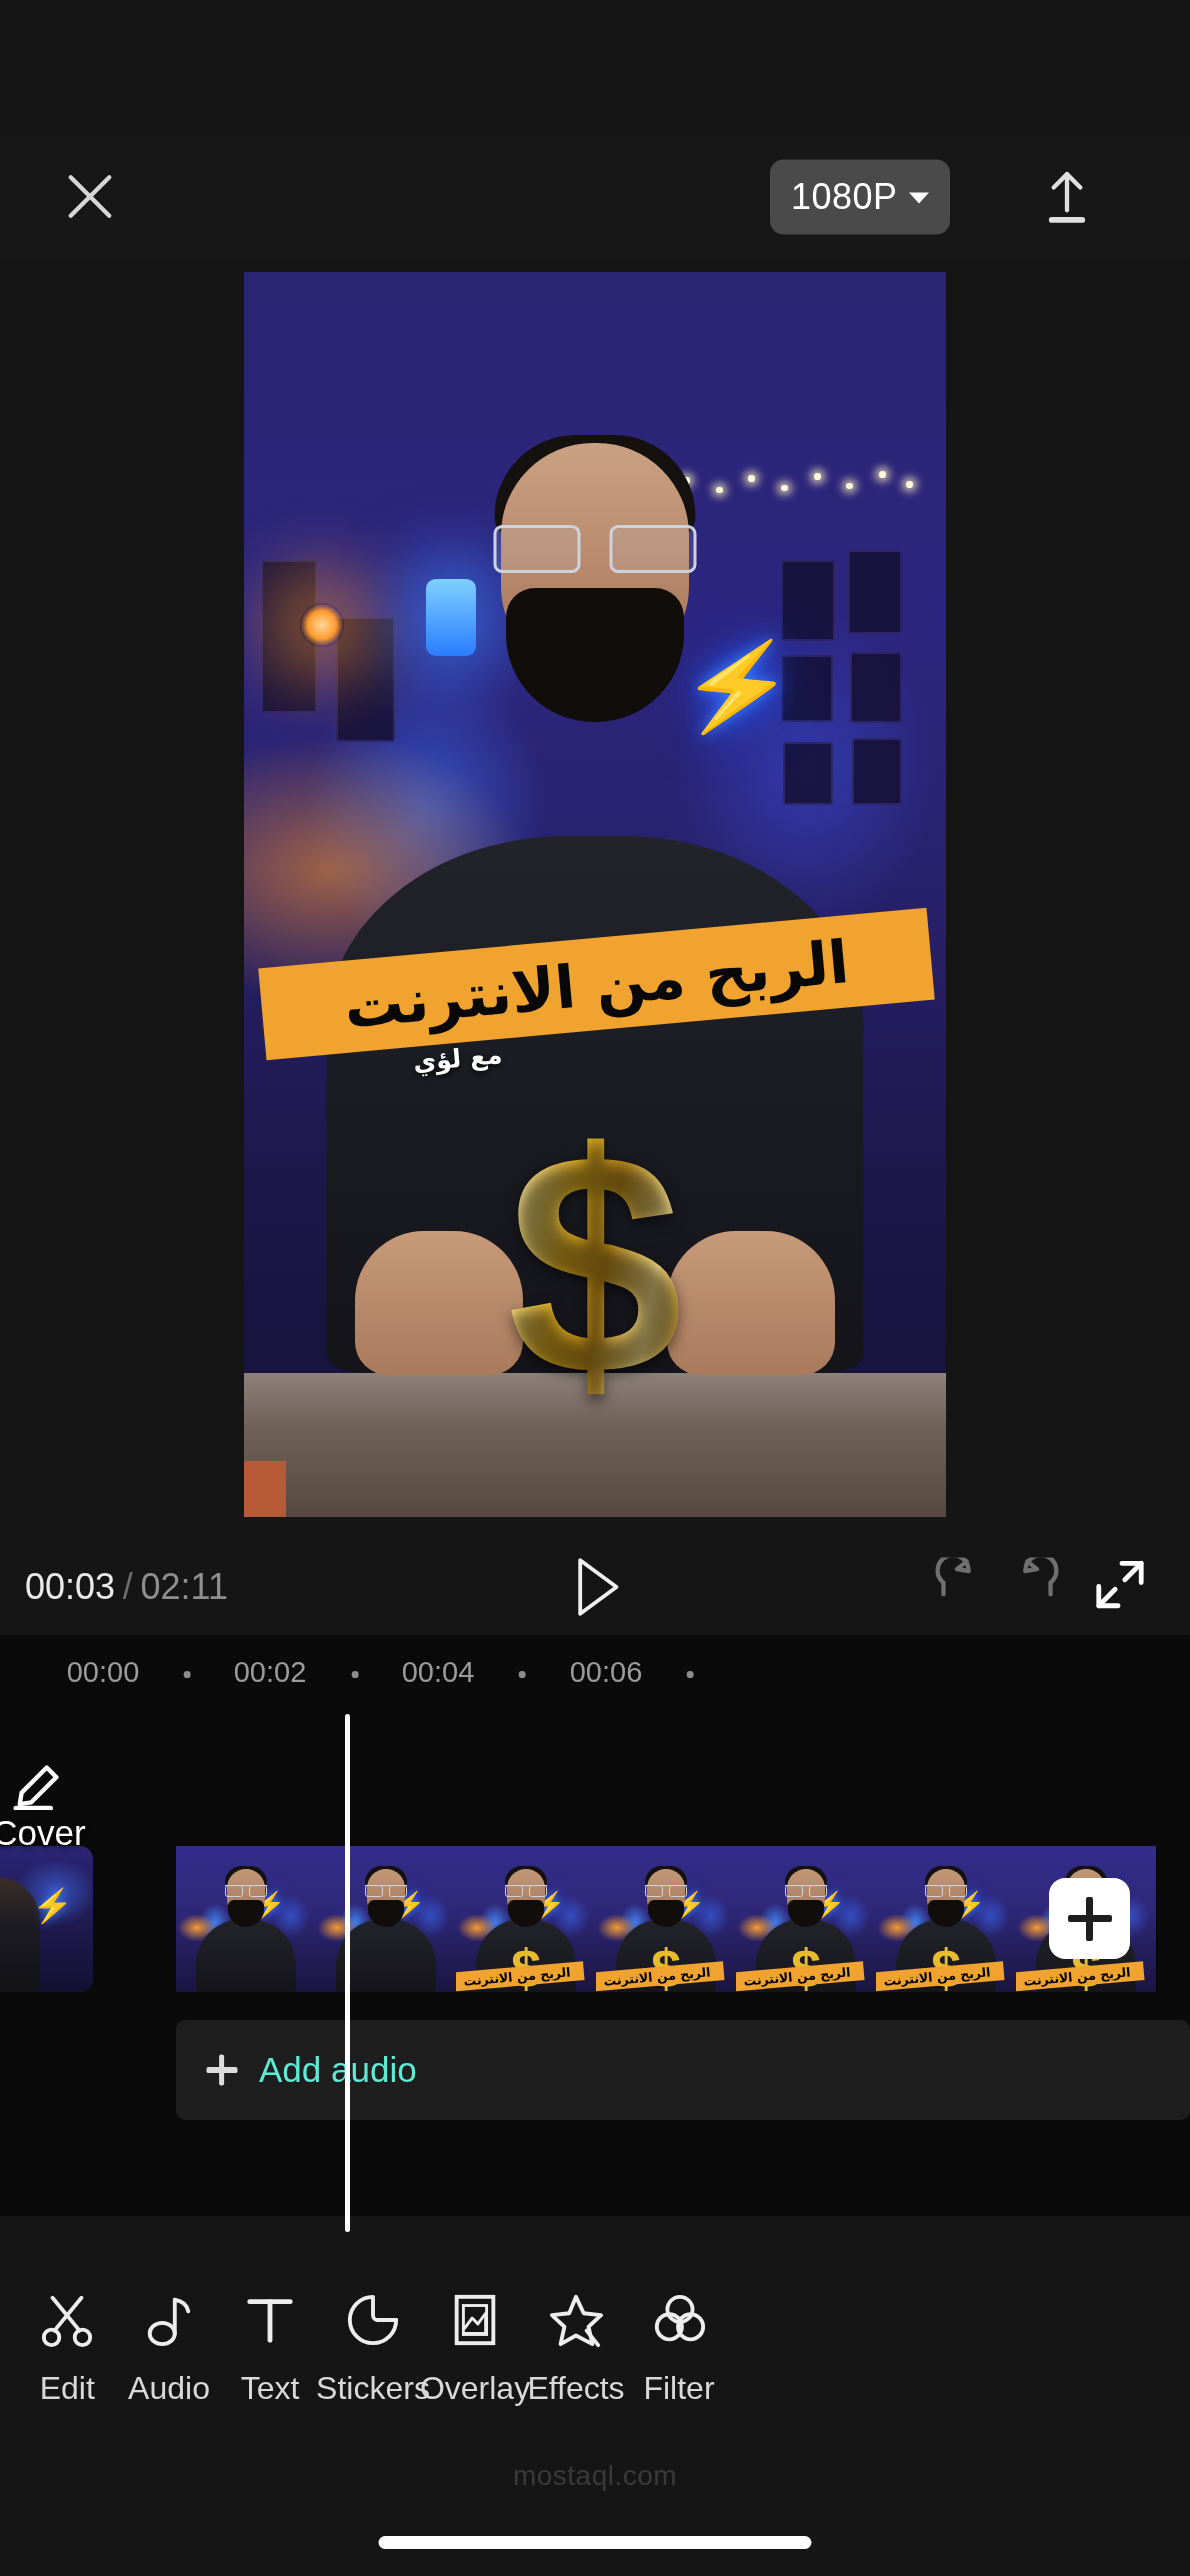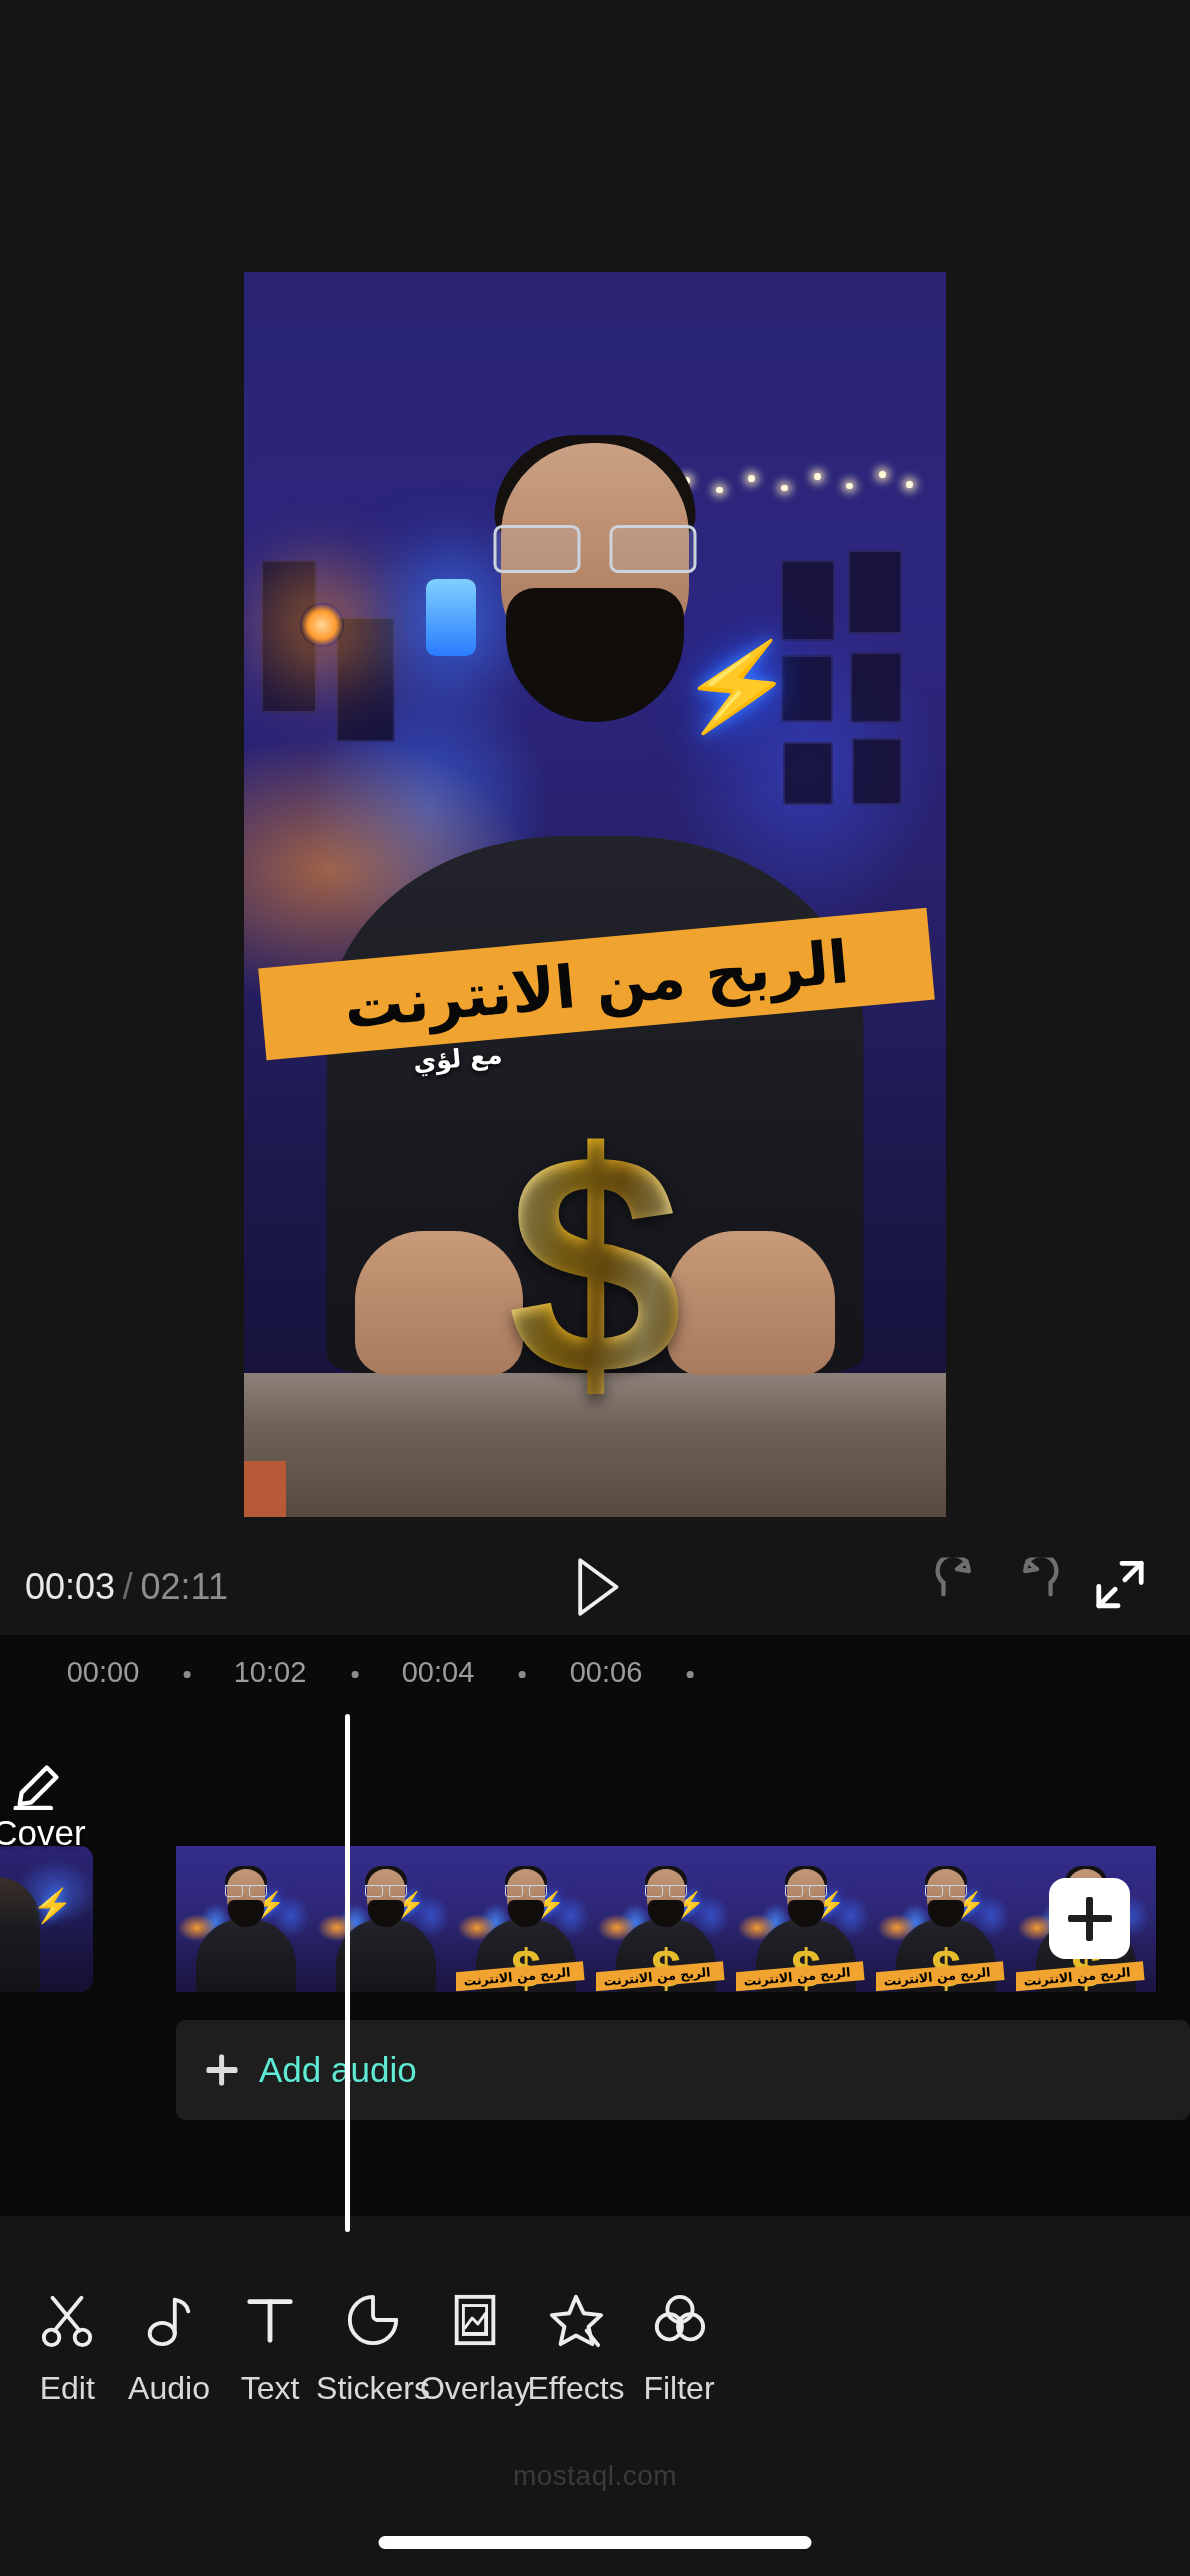--- a/index.html
+++ b/index.html
@@ -414,20 +414,42 @@
     transform:translateX(-50%);
     width:433px; height:13.4px;
     background:#fff; border-radius:6.7px;
   }
 </style>
 </head>
 <body>
 
 <div id="app">
 
+  <div class="topbar">
+
+    <div class="close-btn">
+      <svg width="54" height="54" viewBox="0 0 56 56">
+        <line x1="8" y1="8" x2="48" y2="48" stroke="#d6d6d6" stroke-width="4.5" stroke-linecap="round"></line>
+        <line x1="48" y1="8" x2="8" y2="48" stroke="#d6d6d6" stroke-width="4.5" stroke-linecap="round"></line>
+      </svg>
+    </div>
+
+    <div class="res-btn">
+      <span class="res-label">1080P</span>
+      <span class="caret-down"></span>
+    </div>
+
+    <div class="export-btn">
+      <svg width="58" height="61" viewBox="0 0 60 64">
+        <line x1="30" y1="8" x2="30" y2="46" stroke="#e0e0e0" stroke-width="4.5" stroke-linecap="round"></line>
+        <polyline points="16,22 30,8 44,22" fill="none" stroke="#e0e0e0" stroke-width="4.5" stroke-linecap="round" stroke-linejoin="round"></polyline>
+        <line x1="14" y1="56" x2="46" y2="56" stroke="#e0e0e0" stroke-width="6" stroke-linecap="round"></line>
+      </svg>
+    </div>
+  </div>
 
   <div class="preview-wrap">
     <div class="preview">
       <div class="room"></div>
 
       <div class="frame-art" style="left:17px;top:288px;width:56px;height:153px;"></div>
       <div class="frame-art" style="left:92px;top:345px;width:59px;height:125px;"></div>
       <div class="frame-art" style="left:537px;top:288px;width:54px;height:81px;"></div>
       <div class="frame-art" style="left:604px;top:278px;width:54px;height:84px;"></div>
       <div class="frame-art" style="left:537px;top:383px;width:52px;height:67px;"></div>
@@ -504,21 +526,21 @@
         <line x1="6" y1="50" x2="23" y2="33" stroke="#fff" stroke-width="5" stroke-linecap="round"></line>
       </svg>
     </div>
   </div>
 
   <div class="timeline">
 
     <div class="ruler" id="ruler">
         <div class="tick-label" style="left: 103px;">00:00</div>
         <div class="tick-dot" style="left: 187px;"></div>
-        <div class="tick-label" style="left: 270px;">10:02</div>
+        <div class="tick-label" style="left: 270px;">00:02</div>
         <div class="tick-dot" style="left: 355px;"></div>
         <div class="tick-label" style="left: 438px;">00:04</div>
         <div class="tick-dot" style="left: 522px;"></div>
         <div class="tick-label" style="left: 606px;">00:06</div>
         <div class="tick-dot" style="left: 690px;"></div>
       </div>
 
     <div class="track-area">
 
       <div class="cover-chip">

